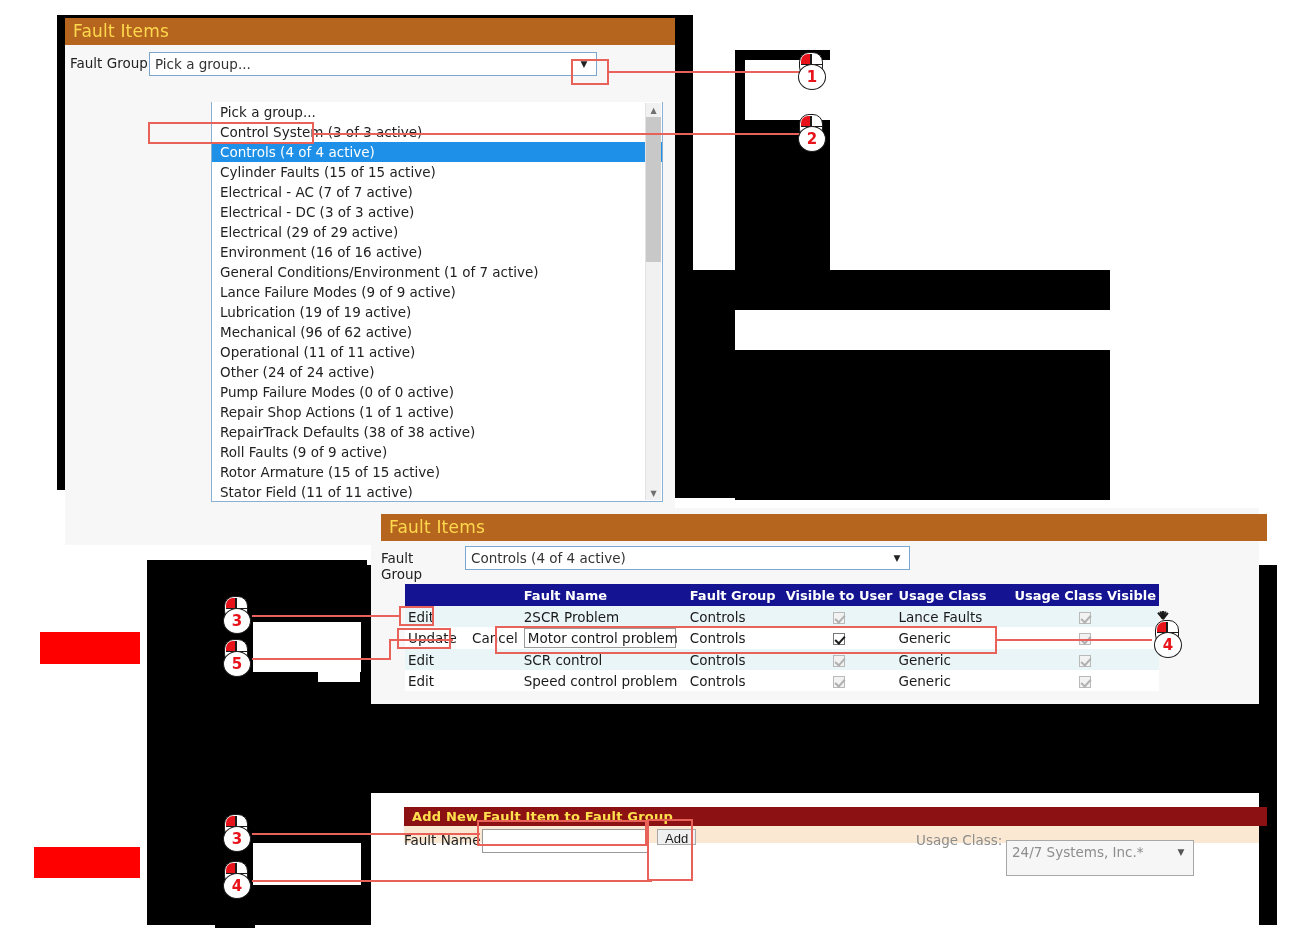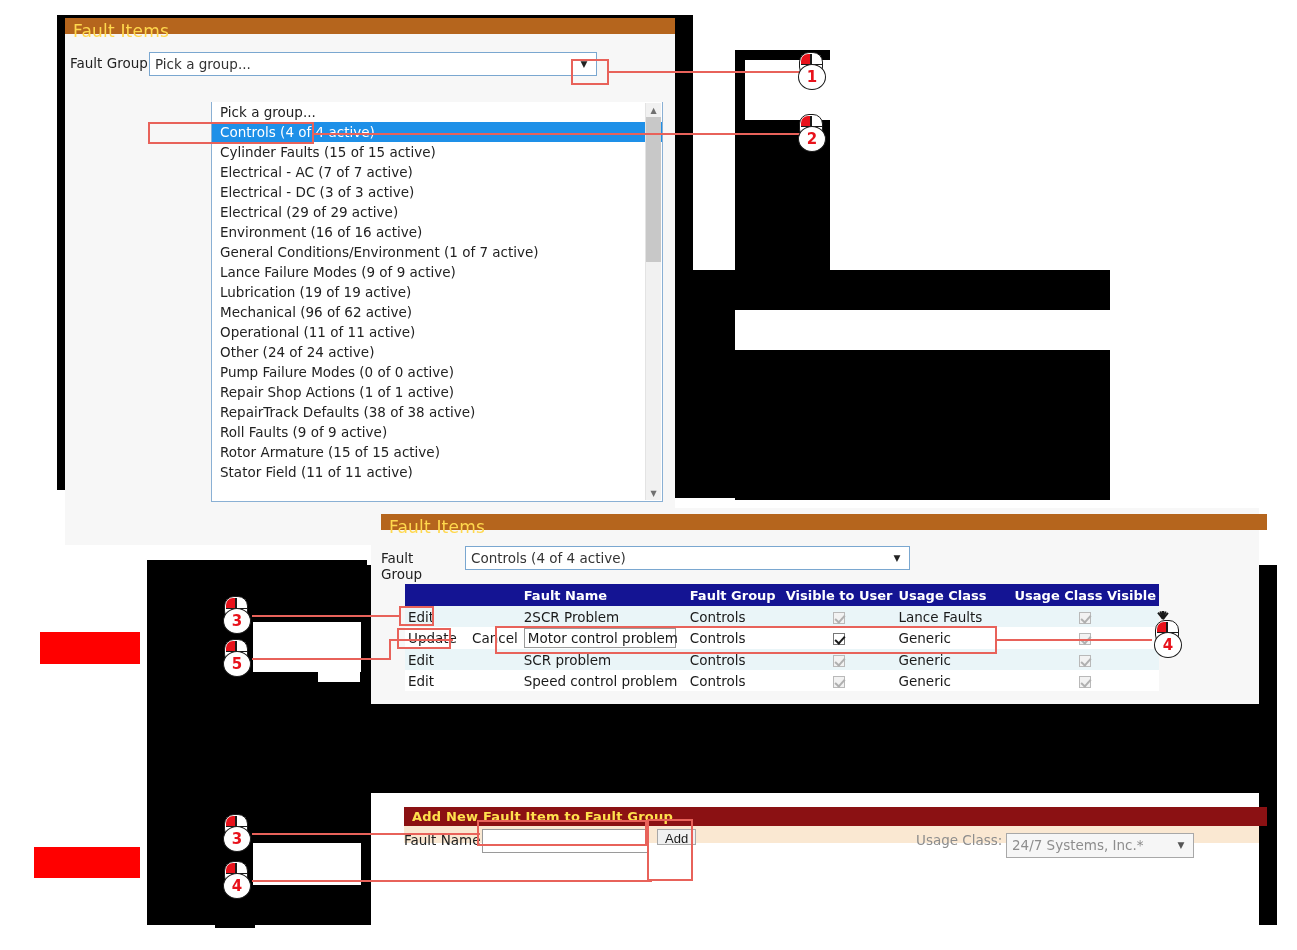--- a/index.html
+++ b/index.html
@@ -13,21 +13,21 @@
   .abs{position:absolute;}
 
   
   .redact{position:absolute;background:#000000;}
   .redact-red{position:absolute;background:#ff0000;}
   .whiteblock{position:absolute;background:#ffffff;}
 
   
   .panel{position:absolute;background:#f7f7f7;box-sizing:border-box;}
   .panel-hdr{
-    height:16px;line-height:27px;padding-left:8px;
+    height:27px;line-height:27px;padding-left:8px;
     font-size:17px;font-weight:400;color:#ffd84d;
     letter-spacing:.2px;
   }
   .hdr-orange{background:#b5651d;}
   .hdr-darkred{background:#8b1113;font-size:13px;font-weight:bold;height:19px;line-height:19px;color:#ffe14d;}
 
   
   #panel1{left:65px;top:18px;width:610px;height:527px;background:#f7f7f7;}
   #panel1 .row1{position:absolute;left:3px;top:34px;width:600px;height:26px;}
   .fg-label{position:absolute;font-size:13.5px;color:#222;}
@@ -144,20 +144,21 @@
 
     <div class="combo" style="left:81px;top:0;width:448px;">
       <span>Pick a group...</span>
       <span class="combo-arrow">▼</span>
     </div>
   </div>
 
   <div class="listbox" style="left:146px;top:84px;width:452px;height:400px;">
     <div id="opt-list">
         <div class="opt">Pick a group...</div>
+        <div class="opt">Control System (3 of 3 active)</div>
         <div class="opt sel">Controls (4 of 4 active)</div>
         <div class="opt">Cylinder Faults (15 of 15 active)</div>
         <div class="opt">Electrical - AC (7 of 7 active)</div>
         <div class="opt">Electrical - DC (3 of 3 active)</div>
         <div class="opt">Electrical (29 of 29 active)</div>
         <div class="opt">Environment (16 of 16 active)</div>
         <div class="opt">General Conditions/Environment (1 of 7 active)</div>
         <div class="opt">Lance Failure Modes (9 of 9 active)</div>
         <div class="opt">Lubrication (19 of 19 active)</div>
         <div class="opt">Mechanical (96 of 62 active)</div>
@@ -216,21 +217,21 @@
           <td><span class="lnk">Cancel</span></td>
           <td><span class="txtin" style="width: 152px;">Motor control problem</span></td>
           <td>Controls</td>
           <td style="text-align: center;"><span class="chk on"></span></td>
           <td class="dim">Generic</td>
           <td style="text-align: center;"><span class="chk"></span></td>
         </tr>
         <tr class="alt">
           <td><span class="lnk">Edit</span></td>
           <td></td>
-          <td><span>SCR problem</span></td>
+          <td><span>SCR control</span></td>
           <td>Controls</td>
           <td style="text-align: center;"><span class="chk"></span></td>
           <td class="dim">Generic</td>
           <td style="text-align: center;"><span class="chk"></span></td>
         </tr>
         <tr class="norm">
           <td><span class="lnk">Edit</span></td>
           <td></td>
           <td><span>Speed control problem</span></td>
           <td>Controls</td>
@@ -244,21 +245,21 @@
 
 <div class="panel" id="panel3">
   <div class="band"></div>
   <div class="panel-hdr hdr-darkred" style="left:33px;top:14px;">Add New Fault Item to Fault Group</div>
 
   <div class="abs" style="left:33px;top:33px;width:855px;height:30px;">
     <span class="fg-label" style="left:0;top:6px;">Fault Name</span>
     <input class="txtin" type="text" style="position: absolute; left: 78px; top: 3px; width: 167px; height: 24px;" placeholder="">
     <button class="minibtn" style="position:absolute;left:253px;top:3px;height:16px;">Add</button>
     <span class="fg-label dim" style="left:512px;top:6px;color:#8d8d8d;">Usage Class:</span>
-    <div class="combo" style="left:602px;top:7px;width:188px;height:25px;line-height:22px;border:1px solid #a8a8a8;color:#8d8d8d;background:#f6f6f6;">
+    <div class="combo" style="left:602px;top:14px;width:188px;height:36px;line-height:22px;border:1px solid #a8a8a8;color:#8d8d8d;background:#f6f6f6;">
       <span>24/7 Systems, Inc.*</span>
       <span class="combo-arrow" style="height:22px;background:#f6f6f6;color:#555;">▼</span>
     </div>
   </div>
 </div>
 
 <div>
 
   <div class="hl" style="left:571px;top:59px;width:38px;height:26px;"></div>
   <div class="lead" style="left:609px;top:71px;width:192px;"></div>

